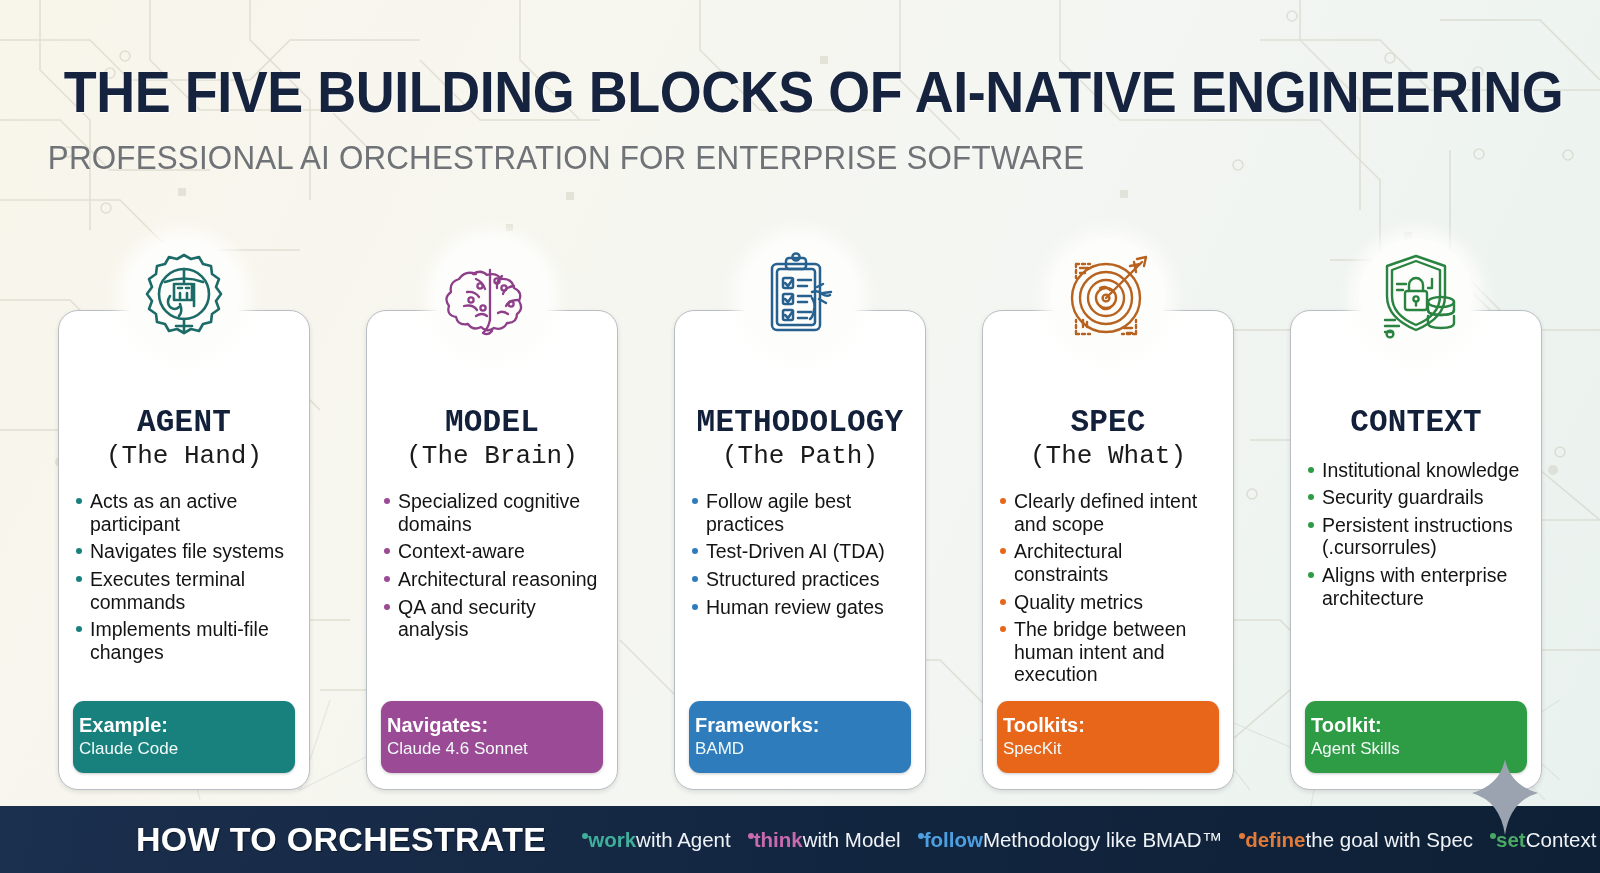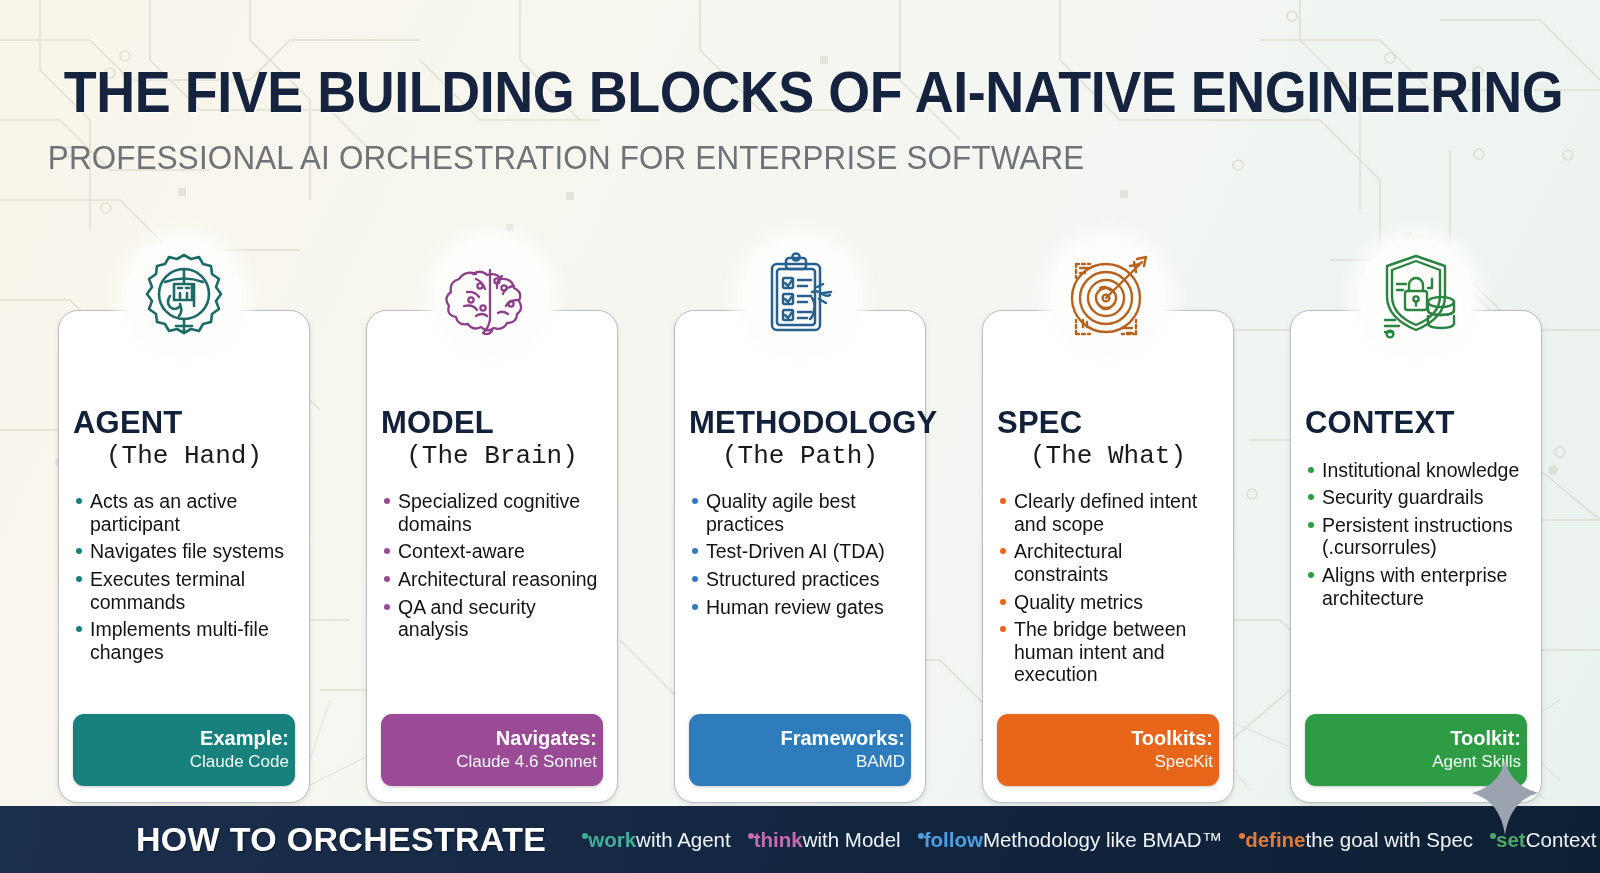--- a/index.html
+++ b/index.html
@@ -64,21 +64,22 @@
     top:-72px; left:50%; transform:translateX(-50%);
     width:114px; height:114px;
     border-radius:50%;
     background:#fdfdfb;
     display:flex; align-items:center; justify-content:center;
     box-shadow:0 0 16px 10px rgba(253,253,251,.95);
   }
   .icon-badge svg { display:block; }
 
   .card-title {
-    font-family:Liberation Sans, sans-serif;
+    text-align:center;
+    font-family:Liberation Mono, monospace;
     font-weight:bold;
     font-size:31px;
     color:#13203a;
     line-height:1.02;
     letter-spacing:.2px;
   }
   .card-subtitle {
     text-align:center;
     font-family:Liberation Mono, monospace;
     font-size:26px;
@@ -100,25 +101,25 @@
     line-height:1.16;
     color:#141414;
   }
   .bullets li::before {
     content:"";
     position:absolute; left:3px; top:8px;
     width:6px; height:6px; border-radius:50%;
     background:var(--accent);
   }
   .card-footer {
-    margin-top:23px;
+    margin-top:10px;
     border-radius:11px;
     background:var(--accent);
     color:#fff;
-    text-align:right;
+    text-align:left;
     padding:12px 6px 14px 6px;
     box-shadow:0 1px 3px rgba(0,0,0,.22);
   }
   .footer-label {
     display:block;
     font-family:"Liberation Sans Narrow","Liberation Sans", sans-serif;
     font-weight:bold; font-size:20px; line-height:1.2;
   }
   .footer-value {
     display:block;
@@ -340,21 +341,21 @@
         <path d="M35 69 l3 3 l5 -7"></path>
         <path d="M48 66 h13 M48 72 h9"></path>
         <path d="M62 46 q6 -2 10 2 q5 3 8 1"></path>
         <path d="M67 41 l6 -3 M73 47 l8 -1 M69 53 l7 4"></path>
         <path d="M62 52 q4 6 2 12 q-1 7 -4 9"></path>
       </svg>
     </div>
     <div class="card-title">METHODOLOGY</div>
     <div class="card-subtitle">(The Path)</div>
     <ul class="bullets">
-      <li>Quality agile best practices</li>
+      <li>Follow agile best practices</li>
       <li>Test-Driven AI (TDA)</li>
       <li>Structured practices</li>
       <li>Human review gates</li>
     </ul>
     <div class="card-footer">
       <span class="footer-label">Frameworks:</span>
       <span class="footer-value">BAMD</span>
     </div>
   </div>
 

